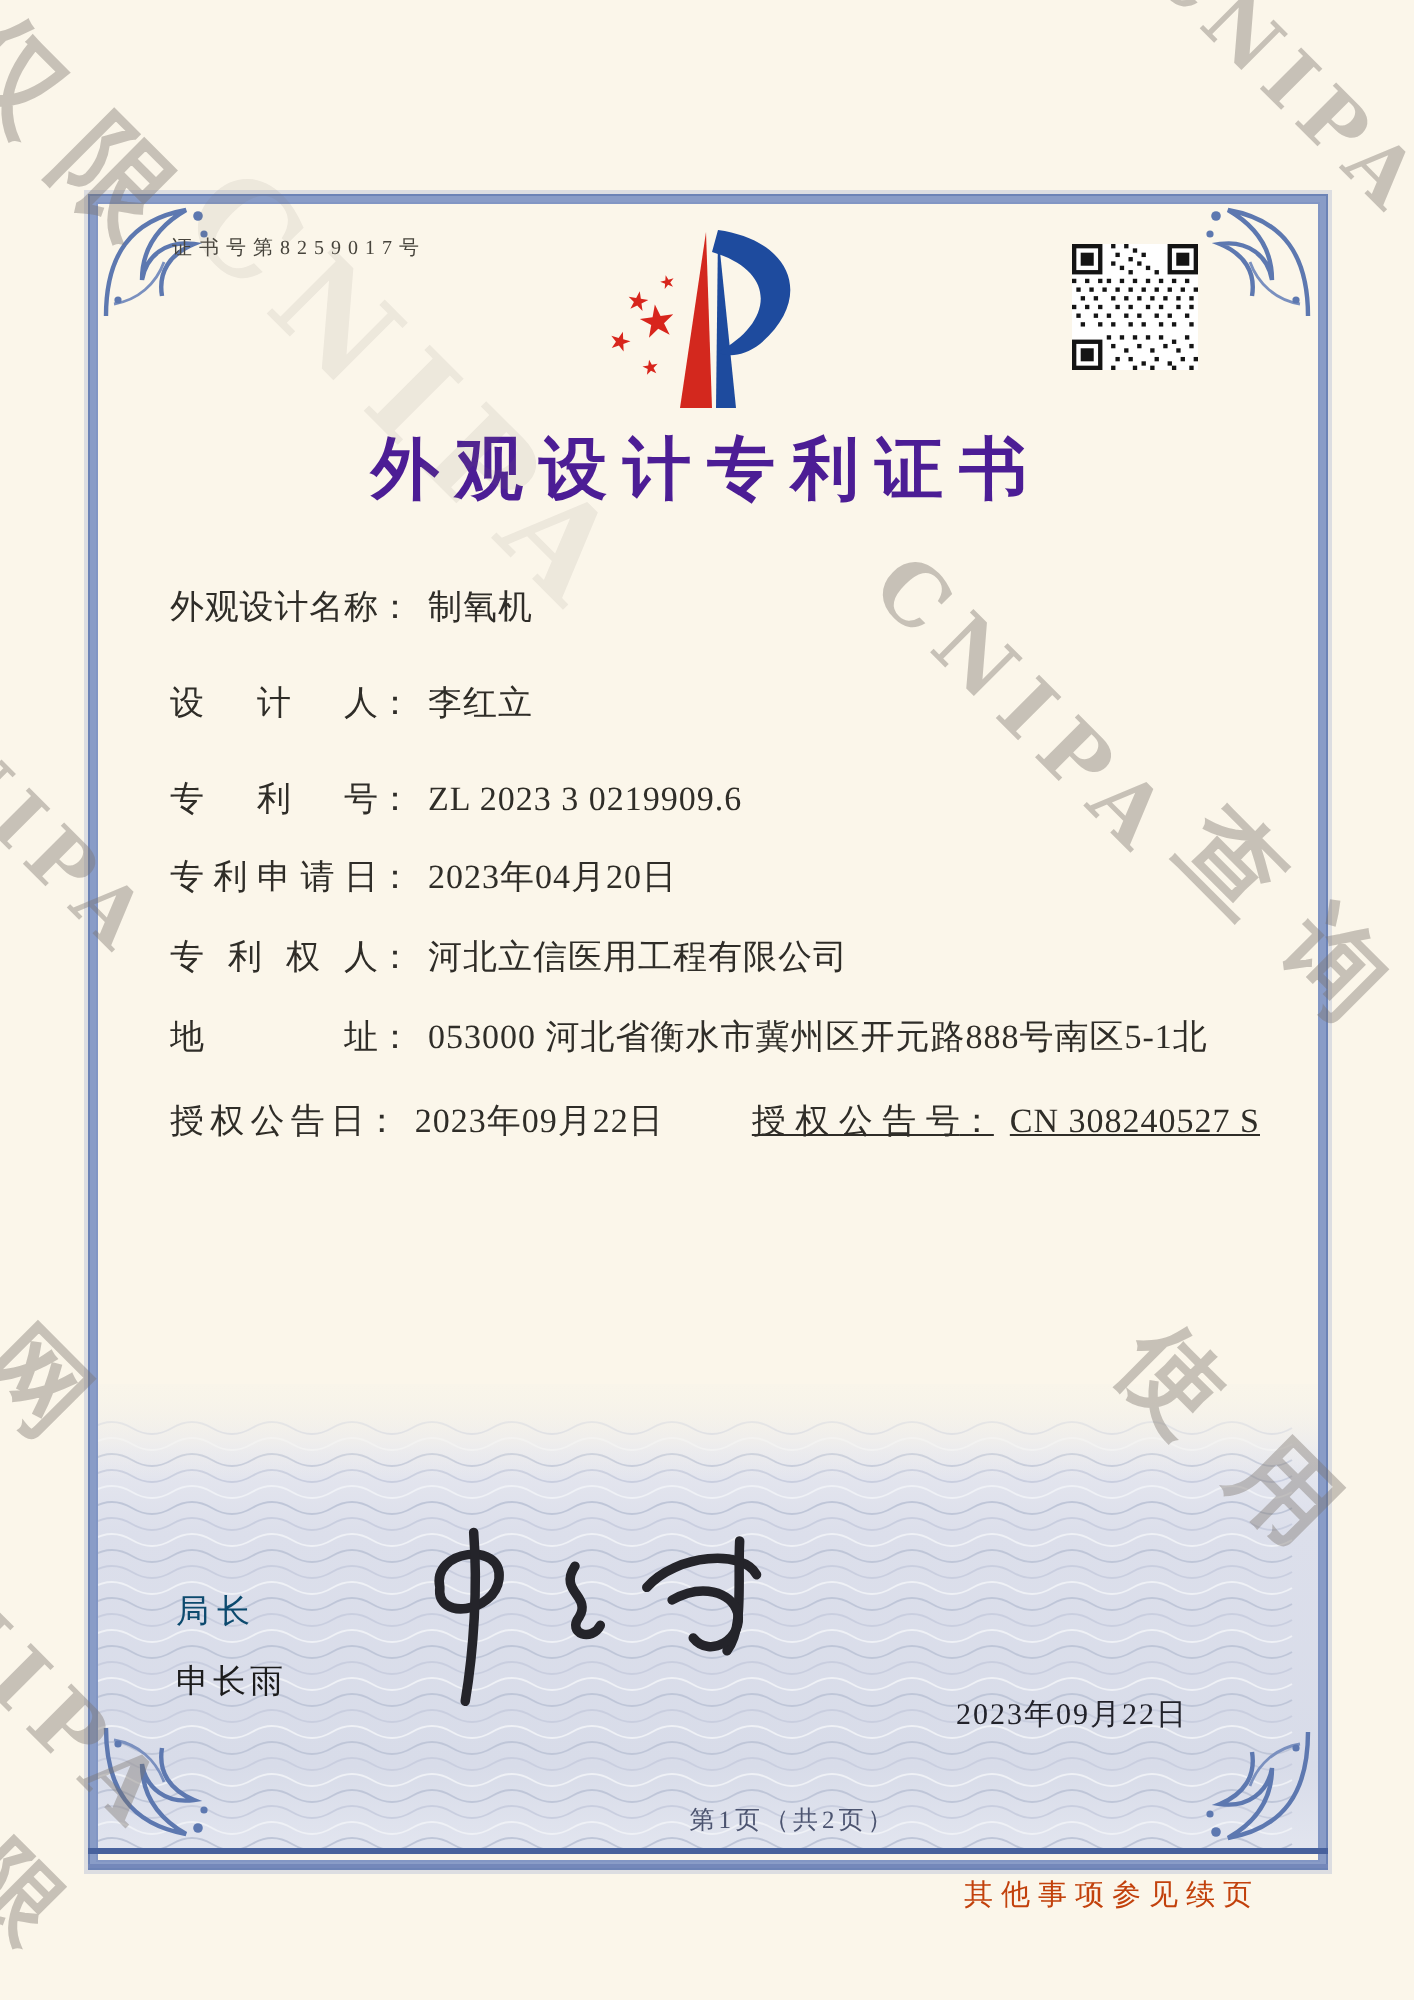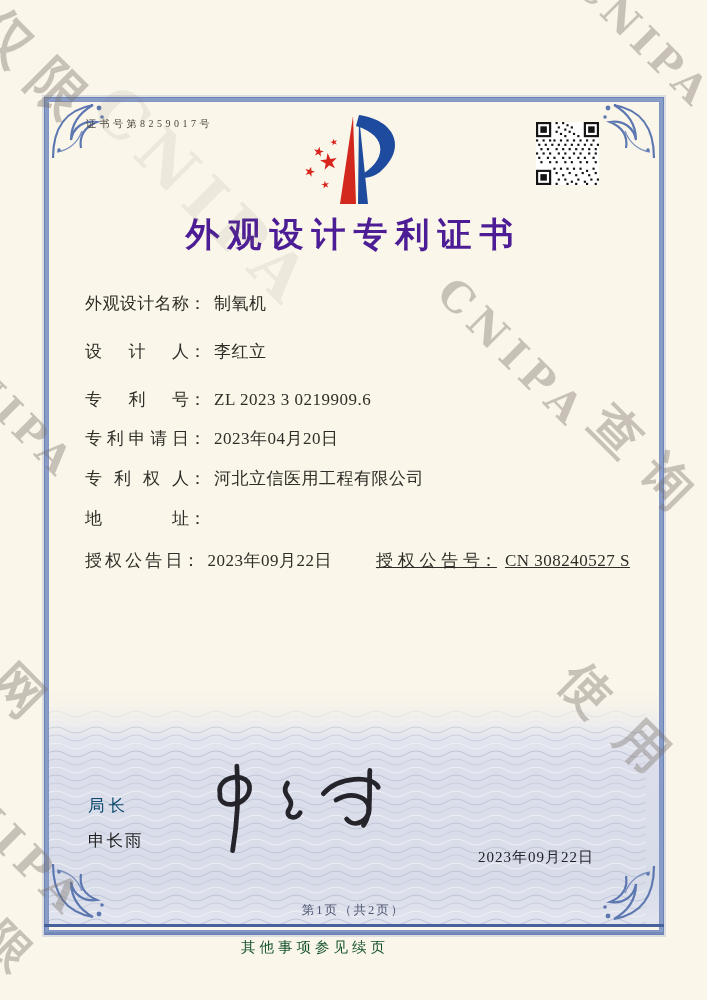--- a/index.html
+++ b/index.html
@@ -33,23 +33,23 @@
   .val{letter-spacing:.5px;white-space:nowrap;}
   .grant-group2{margin-left:44px;display:flex;align-items:baseline;text-decoration:underline;}
   .paras{left:85px;top:581px;width:541px;font-size:14.2px;line-height:27px;color:#3a3832;
          text-align:justify;letter-spacing:.6px;}
   .paras p{margin:0 0 4px 0;text-indent:2em;}
   .sig-title{left:88px;top:795px;font-size:16.5px;letter-spacing:4px;color:#0c4a6e;}
   .sig-name{left:88px;top:830px;font-size:16.5px;letter-spacing:2px;color:#1c1c1c;}
   .signature{left:192px;top:762px;width:210px;height:95px;}
   .issue-date{left:478px;top:848px;font-size:15px;letter-spacing:1px;color:#22222a;}
   .pagination{left:45px;top:902px;width:617px;text-align:center;font-size:12.5px;
-              color:#4c5470;letter-spacing:2px;}
-  .footer-note{left:0;top:938px;width:630px;text-align:center;font-size:14.5px;
-               letter-spacing:4px;color:#14532d;}
+              color:#4c5470;letter-spacing:2px;padding-left:43px;}
+  .footer-note{left:0;top:938px;width:630px;text-align:right;font-size:14.5px;
+               letter-spacing:4px;color:#c2410c;}
 
   
   .logo{left:296px;top:110px;width:112px;height:98px;}
   .star{position:absolute;z-index:3;color:#d8251c;line-height:1;
         font-family:"DejaVu Sans",sans-serif;}
   .qr{left:536px;top:122px;width:63px;height:63px;}
 
   
   .wm{position:absolute;z-index:5;transform-origin:0 0;transform:rotate(45deg);
       white-space:nowrap;pointer-events:none;font-weight:bold;
@@ -273,20 +273,21 @@
       <span class="val">2023年04月20日</span>
   </div>
   <div class="abs row" style="top:467px">
     <span class="lbl">专利权人</span>
       <span class="colon">：</span>
       <span class="val">河北立信医用工程有限公司</span>
   </div>
   <div class="abs row" style="top:507px">
     <span class="lbl">地址</span>
       <span class="colon">：</span>
+      <span class="val">053000 河北省衡水市冀州区开元路888号南区5-1北</span>
   </div>
   <div class="abs row" style="top:549px">
     <span class="lbl">授权公告日</span>
       <span class="colon">：</span>
       <span class="val">2023年09月22日</span>
     <span class="grant-group2">
       <span class="lbl">授权公告号</span>
         <span class="colon">：</span>
         <span class="val">CN 308240527 S</span>
     </span>

